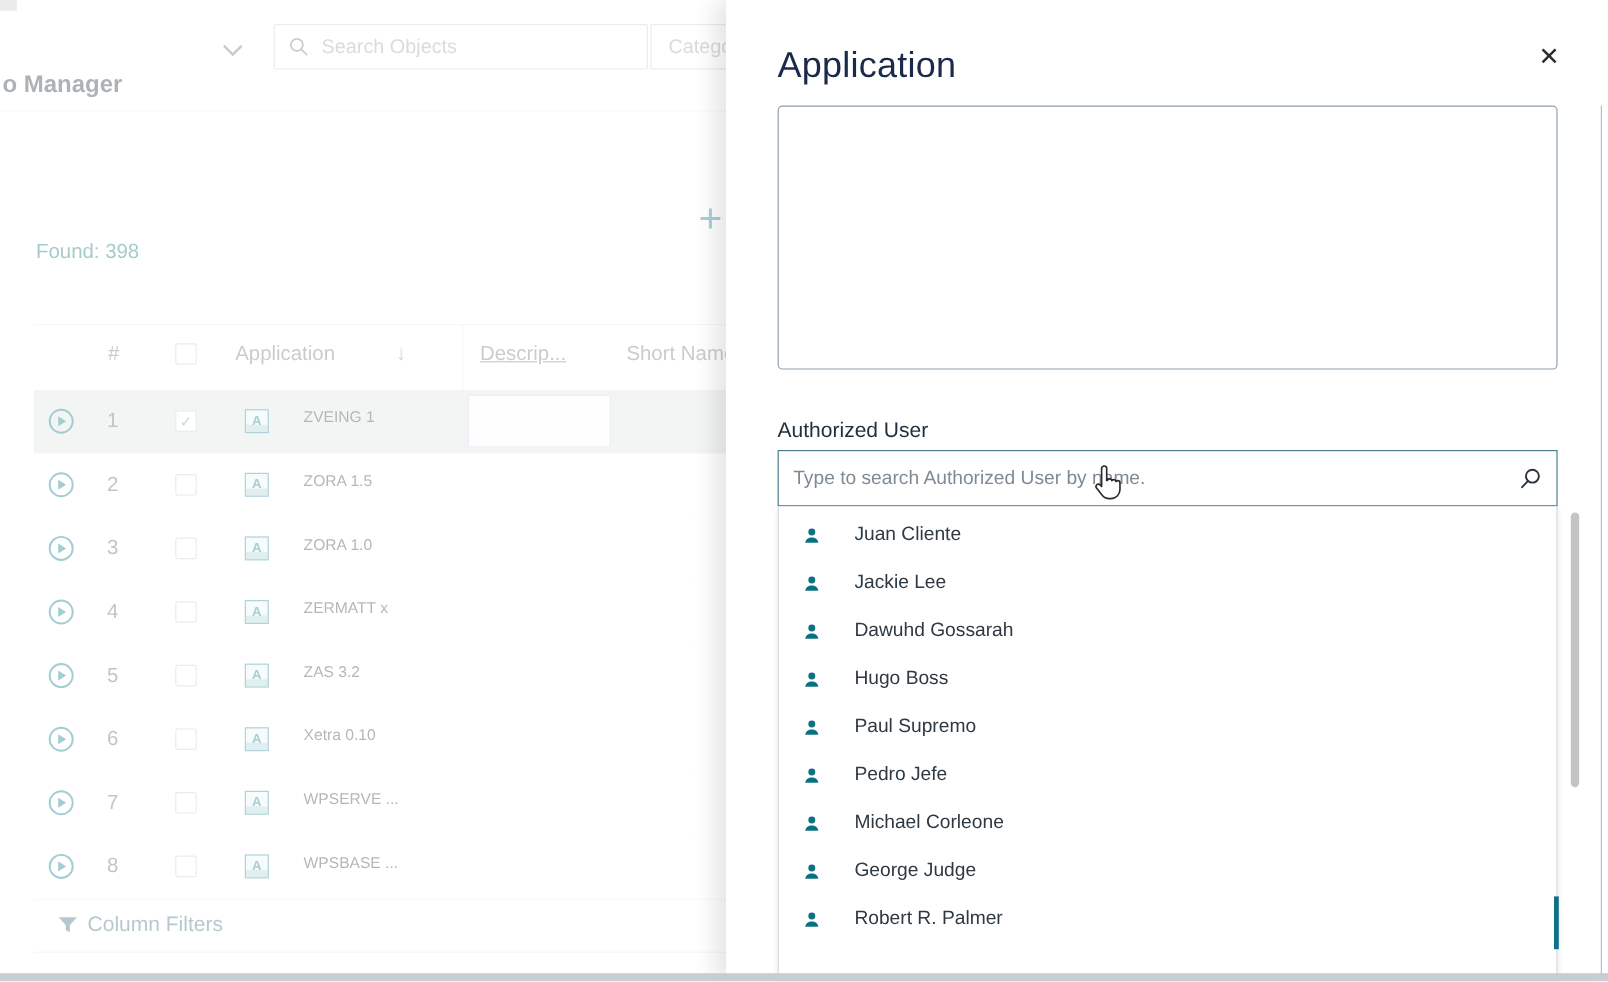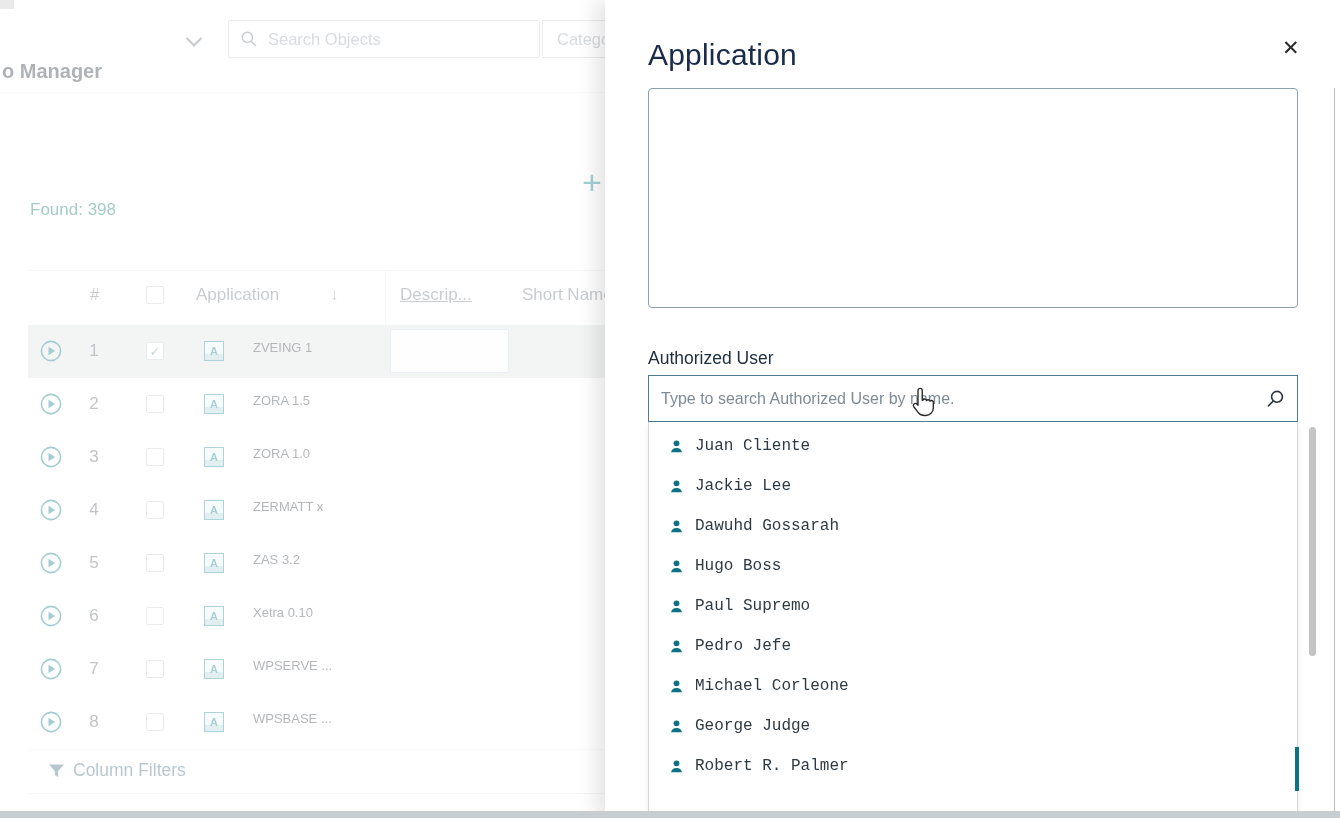--- a/index.html
+++ b/index.html
@@ -57,21 +57,21 @@
   .au-label{left:43px;top:348px;font-size:17.5px;color:#20303f;}
   .usearch{left:43px;top:375px;width:650px;height:47px;border:1px solid #4c7d93;background:#fff;box-sizing:border-box;}
   .usearch input{position:absolute;left:0;top:0;width:600px;height:45px;border:none;outline:none;
           padding:0 0 0 12px;font-family:"Liberation Sans",sans-serif;font-size:16px;color:#333;background:transparent;}
   .usearch input::placeholder{color:#7e8b97;opacity:1;}
   .usearch svg{position:absolute;right:12px;top:13px;}
   .dropdown{left:43px;top:422px;width:650px;height:396px;background:#fff;box-sizing:border-box;
             border:1px solid #d5dade;border-top:none;box-shadow:0 3px 6px rgba(0,0,0,.08);padding-top:4px;}
   .uitem{height:40px;display:flex;align-items:center;padding-left:20px;}
   .uitem svg{flex:0 0 auto;}
-  .uitem span{margin-left:11px;font-size:16px;color:#2d3943;font-family:Liberation Mono, monospace;}
+  .uitem span{margin-left:28px;font-size:16px;color:#2d3943;}
   .dd-thumb{left:690px;top:747px;width:4px;height:44px;background:#0d7187;}
   .modal-thumb{left:704px;top:427px;width:7px;height:229px;border-radius:4px;background:#c4c4c4;}
   .track-line{left:729px;top:88px;width:1px;height:724px;background:#b6bcc2;}
 
   .hbar{position:absolute;left:0;top:811px;width:1340px;height:7px;background:#c8cdd2;z-index:40;}
   .cursor{position:absolute;left:910px;top:386px;z-index:50;}
 </style>
 </head>
 <body>
 

